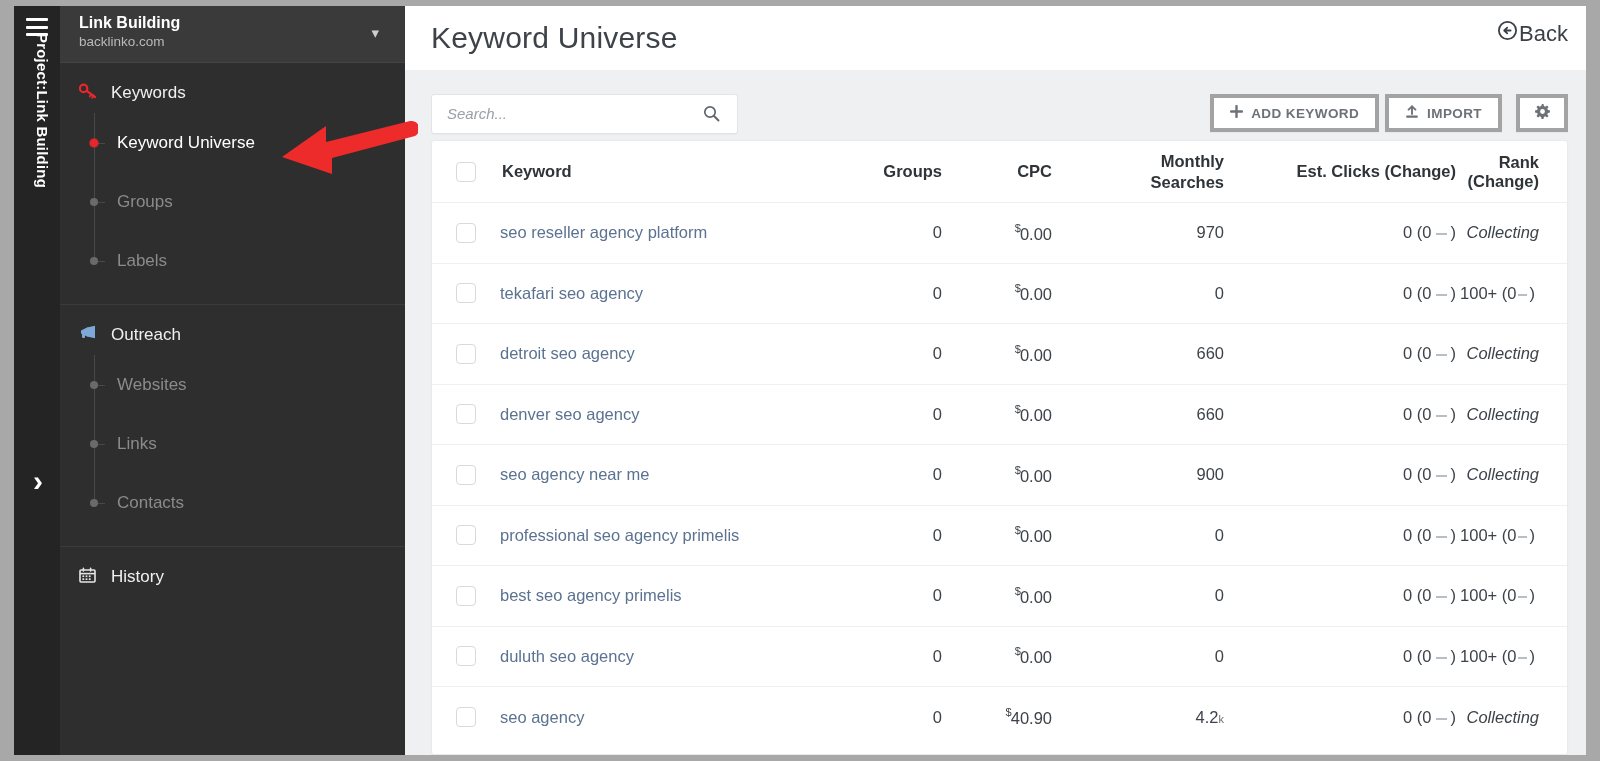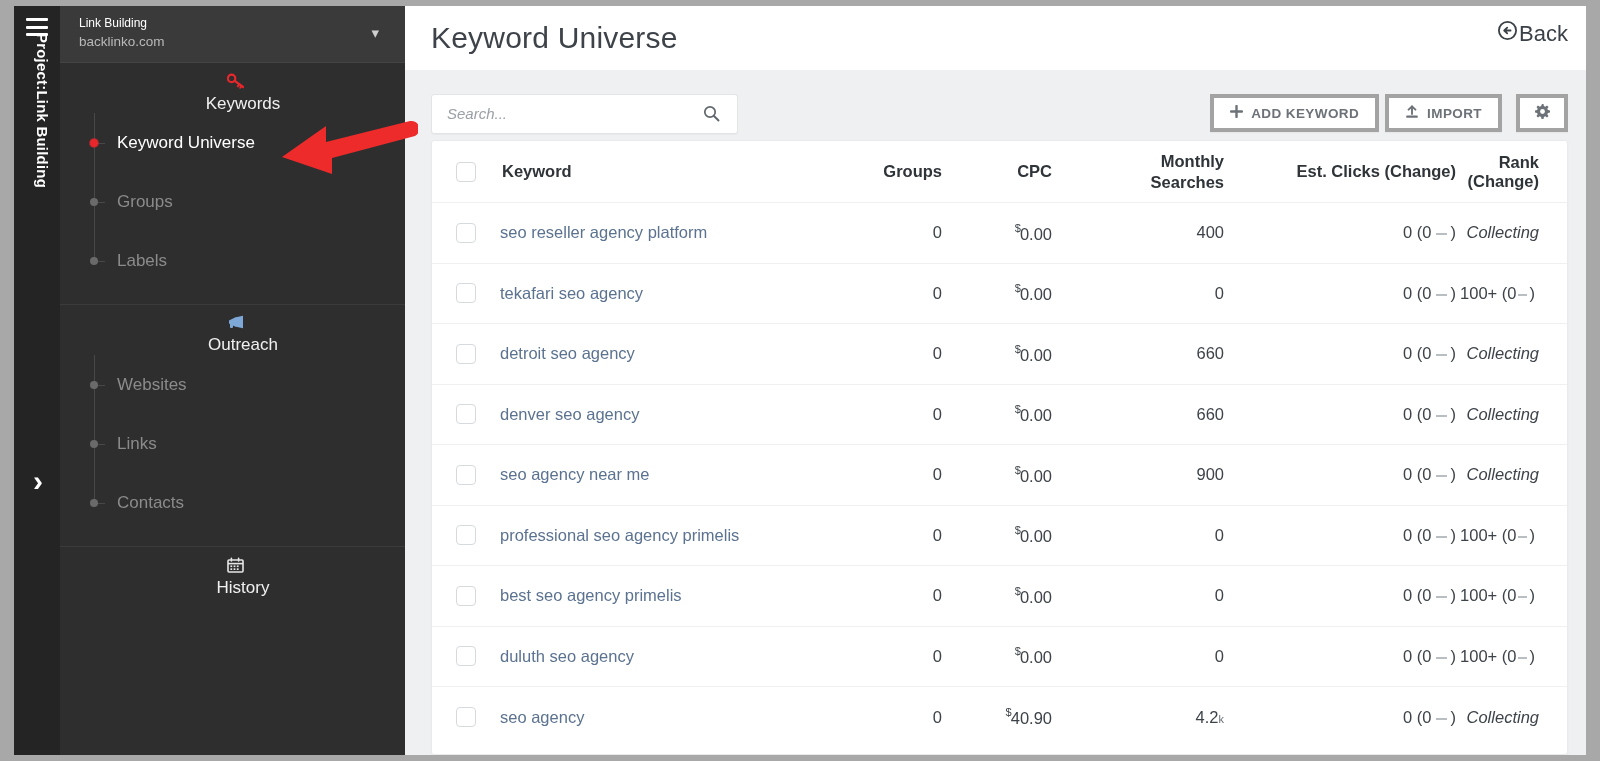--- a/index.html
+++ b/index.html
@@ -37,31 +37,30 @@
   
   .sidebar{
     position:absolute;left:60px;top:6px;width:345px;height:749px;
     background:#2e2e2e;
   }
   .proj{
     position:relative;height:57px;background:#3a3a3a;
     border-bottom:1px solid #444;
     padding:7px 0 0 19px;box-sizing:border-box;
   }
-  .proj .p-title{color:#fff;font-size:12px;font-weight:normal;line-height:20px;}
+  .proj .p-title{color:#fff;font-size:16px;font-weight:bold;line-height:20px;}
   .proj .p-sub{color:#b9b9b9;font-size:13.5px;line-height:17px;}
   .proj .p-chev{
     position:absolute;right:26px;top:18px;color:#cfcfcf;font-size:15px;
   }
 
   .navgroup{border-bottom:1px solid #3b3b3b;padding:10px 0 14px 0;}
   .nav-head{
     display:flex;align-items:center;height:40px;padding-left:19px;color:#f0f0f0;
     font-size:17px;
-    flex-direction:column;
   }
   .nav-head .ic{width:30px;display:inline-block;}
   .nav-head .lbl{margin-left:2px;}
 
   .sub{position:relative;padding-left:19px;}
   .sub .tree{
     position:absolute;left:34px;top:0;bottom:26px;width:1px;background:#484848;
   }
   .nav-sub{
     position:relative;display:flex;align-items:center;height:59px;
@@ -347,21 +346,21 @@
           </tr>
         </thead>
         <tbody id="tbody">
             <tr>
               <td class="c-chk">
                 <div class="chk"></div>
               </td>
               <td class="c-kw">seo reseller agency platform</td>
               <td class="c-grp">0</td>
               <td class="c-cpc"><span class="cur">$</span><span>0.00</span></td>
-              <td class="c-ms"><span>400</span><span class="kmark"></span></td>
+              <td class="c-ms"><span>970</span><span class="kmark"></span></td>
               <td class="c-clicks"><span>0 (0</span><span class="dash"></span><span>)</span></td>
               <td class="c-rank"><span>Collecting</span></td>
             </tr>
             <tr>
               <td class="c-chk">
                 <div class="chk"></div>
               </td>
               <td class="c-kw">tekafari seo agency</td>
               <td class="c-grp">0</td>
               <td class="c-cpc"><span class="cur">$</span><span>0.00</span></td>

